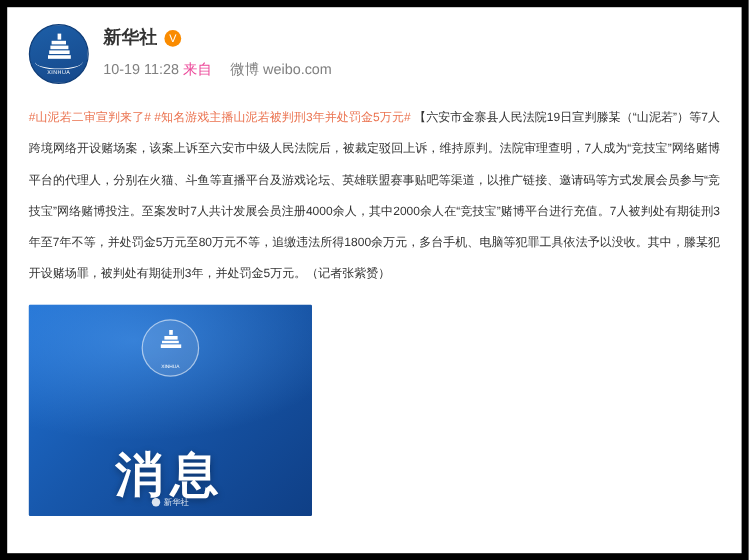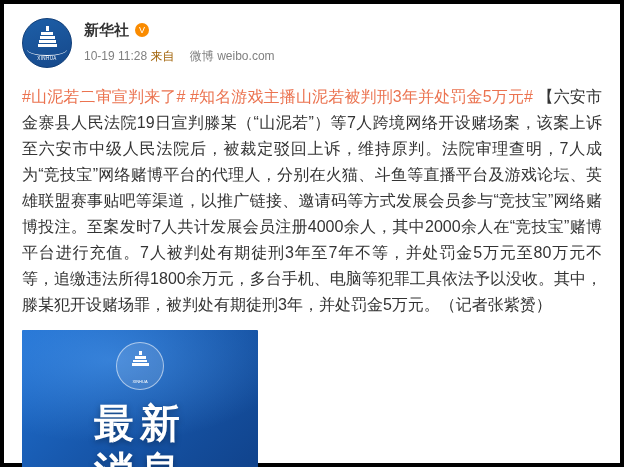--- a/index.html
+++ b/index.html
@@ -13,21 +13,21 @@
     font-family: "Liberation Sans", sans-serif;
     color: #333333;
     overflow: hidden;
   }
   .post {
     position: relative;
     width: 624px;
     height: 467px;
     box-sizing: border-box;
     padding: 14px 18px 0 18px;
-    border: 4px solid #000000;
+    border: 6px solid #000000;
     background: #fff;
   }
   .header {
     display: flex;
     align-items: flex-start;
     height: 56px;
   }
   .avatar {
     width: 48px;
     height: 48px;
@@ -104,30 +104,30 @@
     line-height: 14px;
     text-align: center;
   }
   .meta-row {
     margin-top: 8px;
     font-size: 12px;
     color: #808080;
     line-height: 16px;
   }
   .meta-row .src {
-    color: #a16207;
+    color: #ec4899;
   }
   .meta-row .src-link {
     color: #808080;
     text-decoration: none;
     margin-left: 12px;
   }
   .content {
     margin-top: 10px;
-    font-size: 16px;
+    font-size: 10px;
     line-height: 26px;
     color: #333333;
     text-align: justify;
     word-break: break-all;
   }
   .topic {
     color: #eb7350;
     text-decoration: none;
   }
   .poster {
@@ -257,20 +257,19 @@
     <div class="glow"></div>
     <div class="emblem">
       <div class="pagoda2">
           <i></i>
           <i></i>
           <i></i>
           <i></i>
         </div>
       <div class="tag">XINHUA</div>
     </div>
-    <div class="big1">最新</div>
     <div class="big2">消息</div>
     <div class="footer-logo">
       <span class="dot"></span><span>新华社</span>
     </div>
   </div>
 
 </div>
 
 </body></html>

